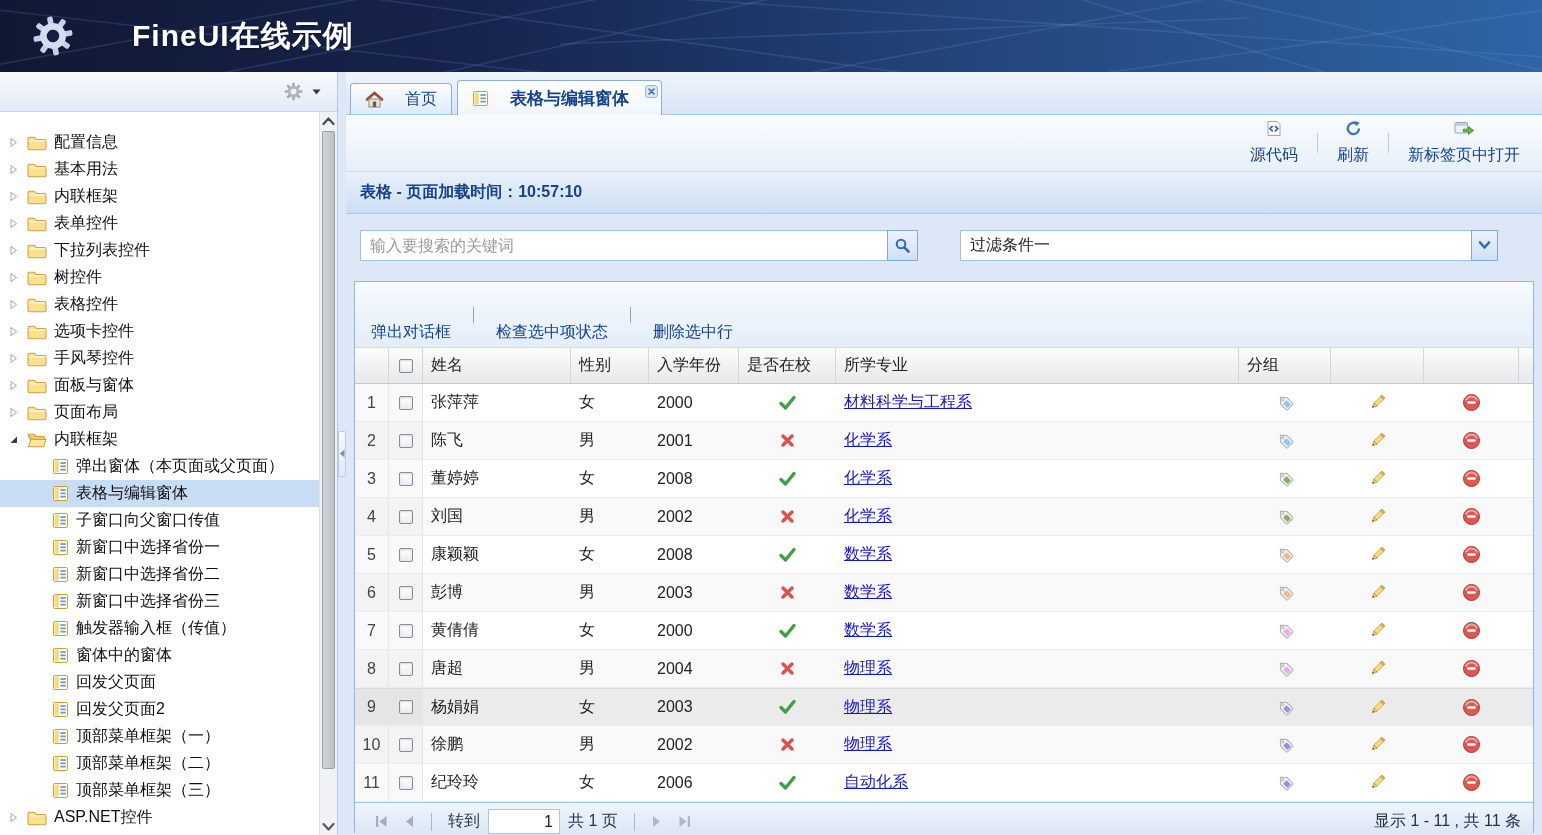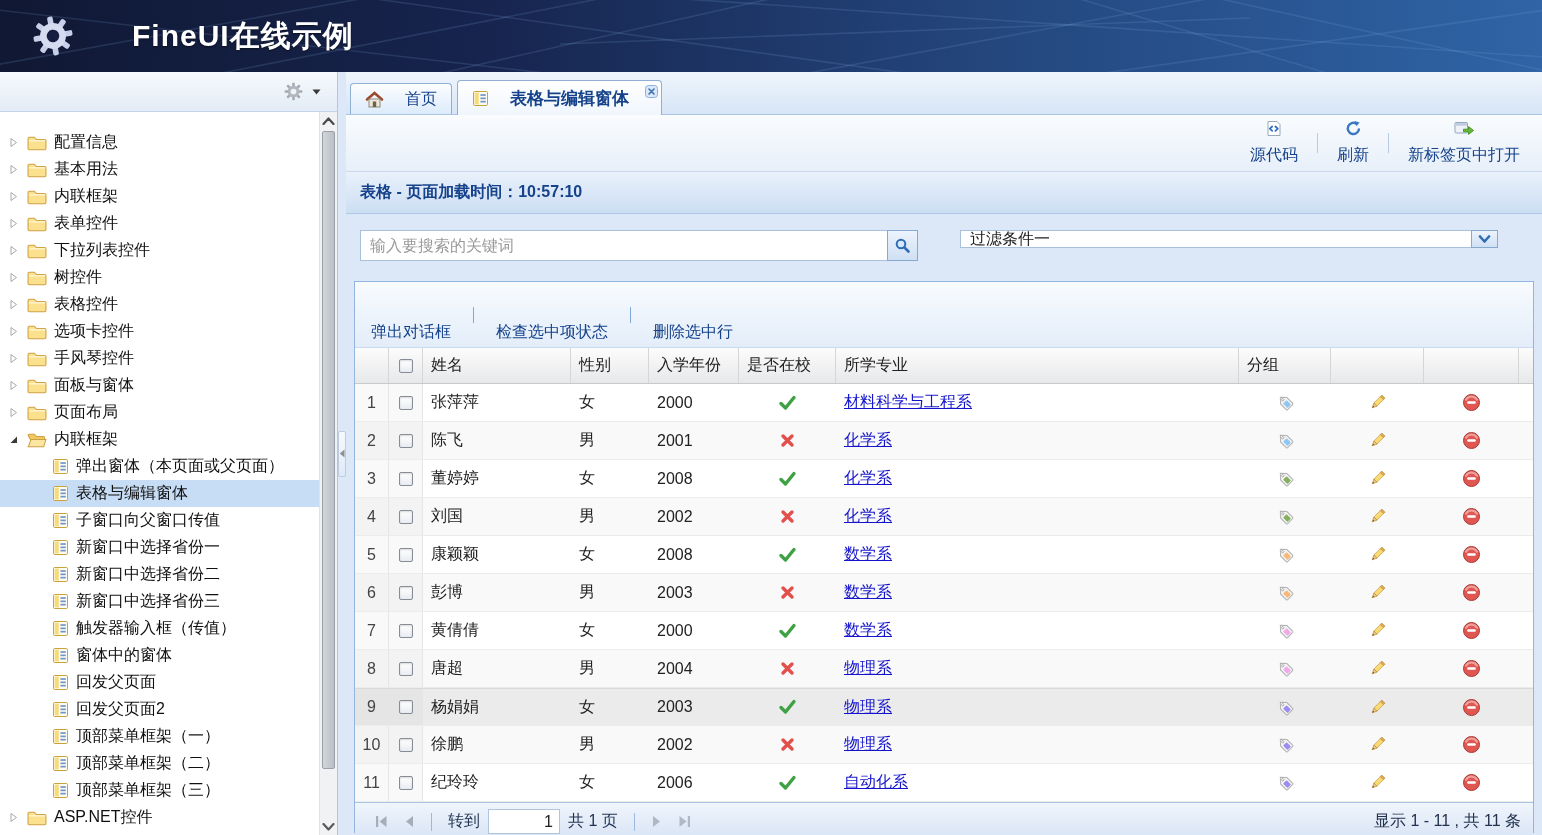--- a/index.html
+++ b/index.html
@@ -61,21 +61,21 @@
       display:flex;align-items:center;padding-left:14px;color:#15428b;font-weight:bold;font-size:16px;}
 
   .content{flex:1;display:flex;flex-direction:column;padding:16px 8px 2px 8px;min-height:0;background:#dce8f8;}
   .search-row{flex:0 0 31px;display:flex;margin:0 36px 0 6px;}
   .searchbox{width:558px;display:flex;}
   .searchbox input{flex:1;height:31px;border:1px solid #a9c0dd;border-right:none;padding:0 9px;font-size:16px;
       color:#333;outline:none;font-family:inherit;}
   .searchbox input::placeholder{color:#9a9a9a;}
   .search-btn{width:31px;height:31px;border:1px solid #88a9cf;background:linear-gradient(#ecf3fc,#cfe0f4);
       display:flex;align-items:center;justify-content:center;cursor:pointer;padding:0;}
-  .selectbox{flex:1;margin-left:42px;display:flex;height:18px;cursor:pointer;}
+  .selectbox{flex:1;margin-left:42px;display:flex;height:31px;cursor:pointer;}
   .sel-text{flex:1;background:#fff;border:1px solid #a9c0dd;border-right:none;display:flex;align-items:center;
       padding-left:9px;font-size:16px;color:#222;}
   .sel-btn{width:27px;border:1px solid #88a9cf;background:linear-gradient(#ecf3fc,#cfe0f4);
       display:flex;align-items:center;justify-content:center;cursor:pointer;padding:0;}
 
   .grid-panel{flex:1;margin-top:20px;border:1px solid #93b5e0;background:#fff;display:flex;flex-direction:column;min-height:0;}
   .grid-toolbar{flex:0 0 34px;background:linear-gradient(#f8fbfe,#e3edf9);border-bottom:1px solid #cbdcf0;
       display:flex;align-items:center;padding-left:4px;}
   .gt-btn{color:#15428b;font-size:16px;padding:4px 12px;cursor:pointer;margin-top:36px;}
   .gt-div{width:1px;height:16px;background:#7fa7d9;margin:0 10px;}

